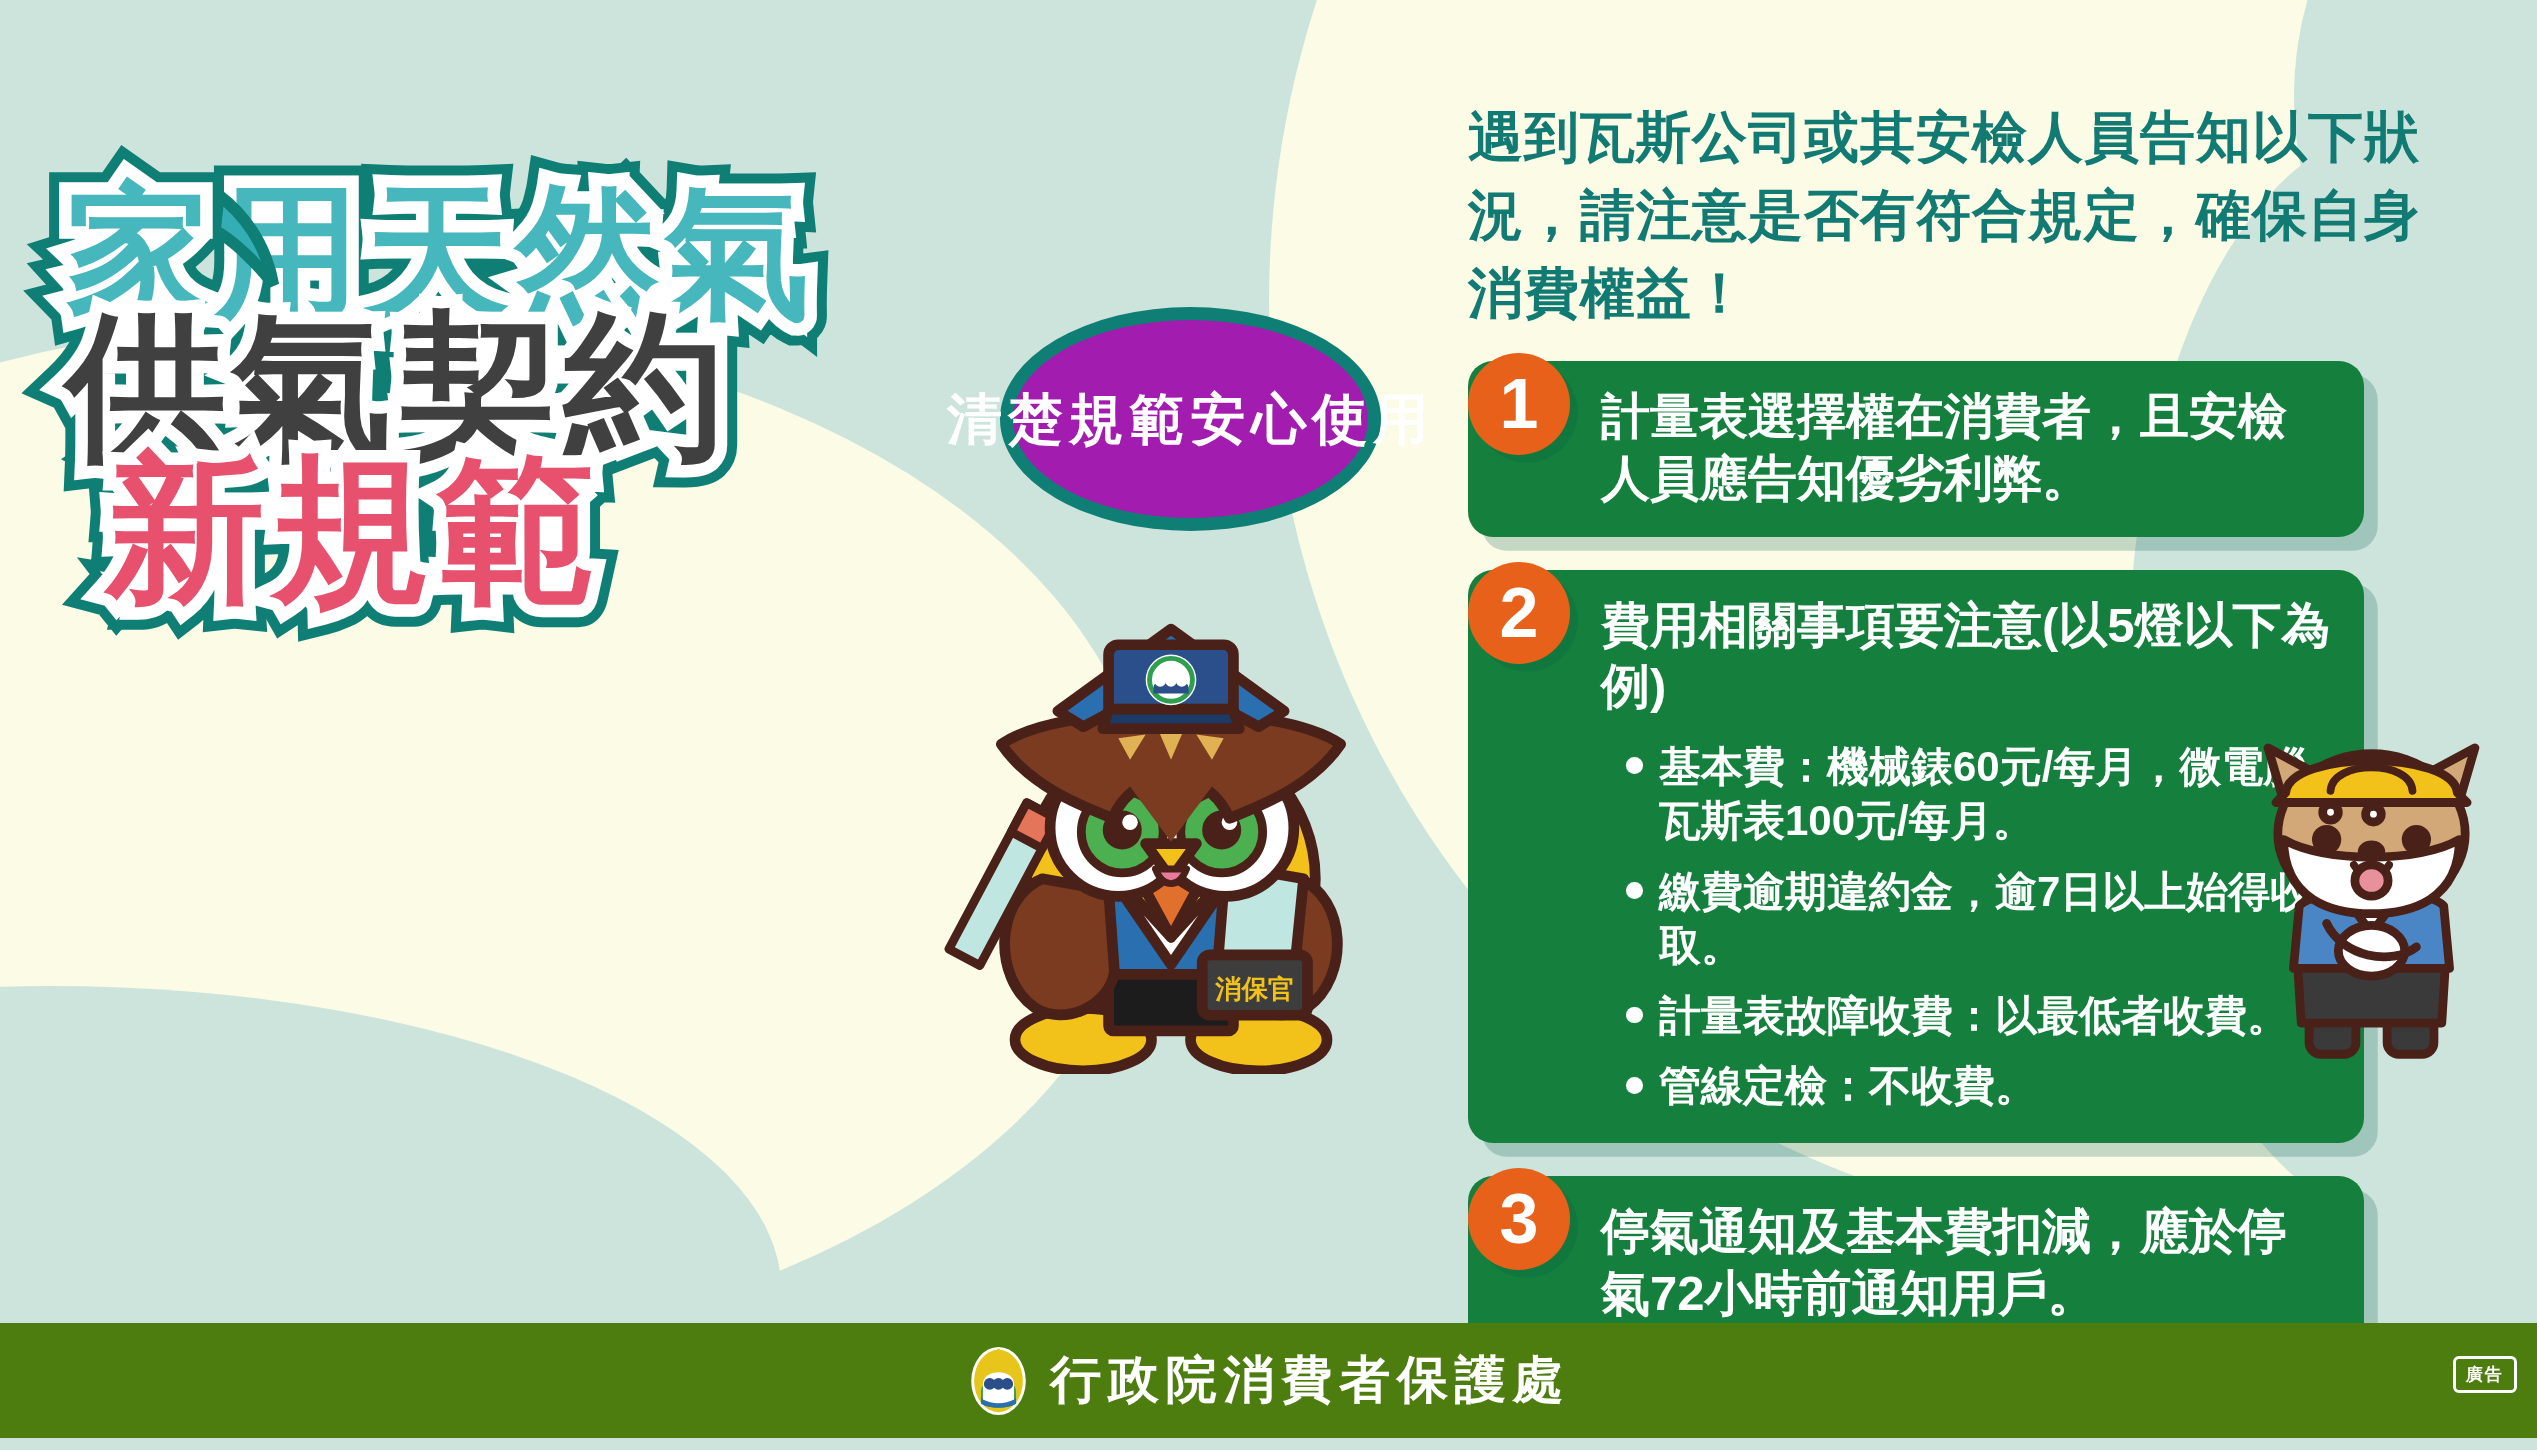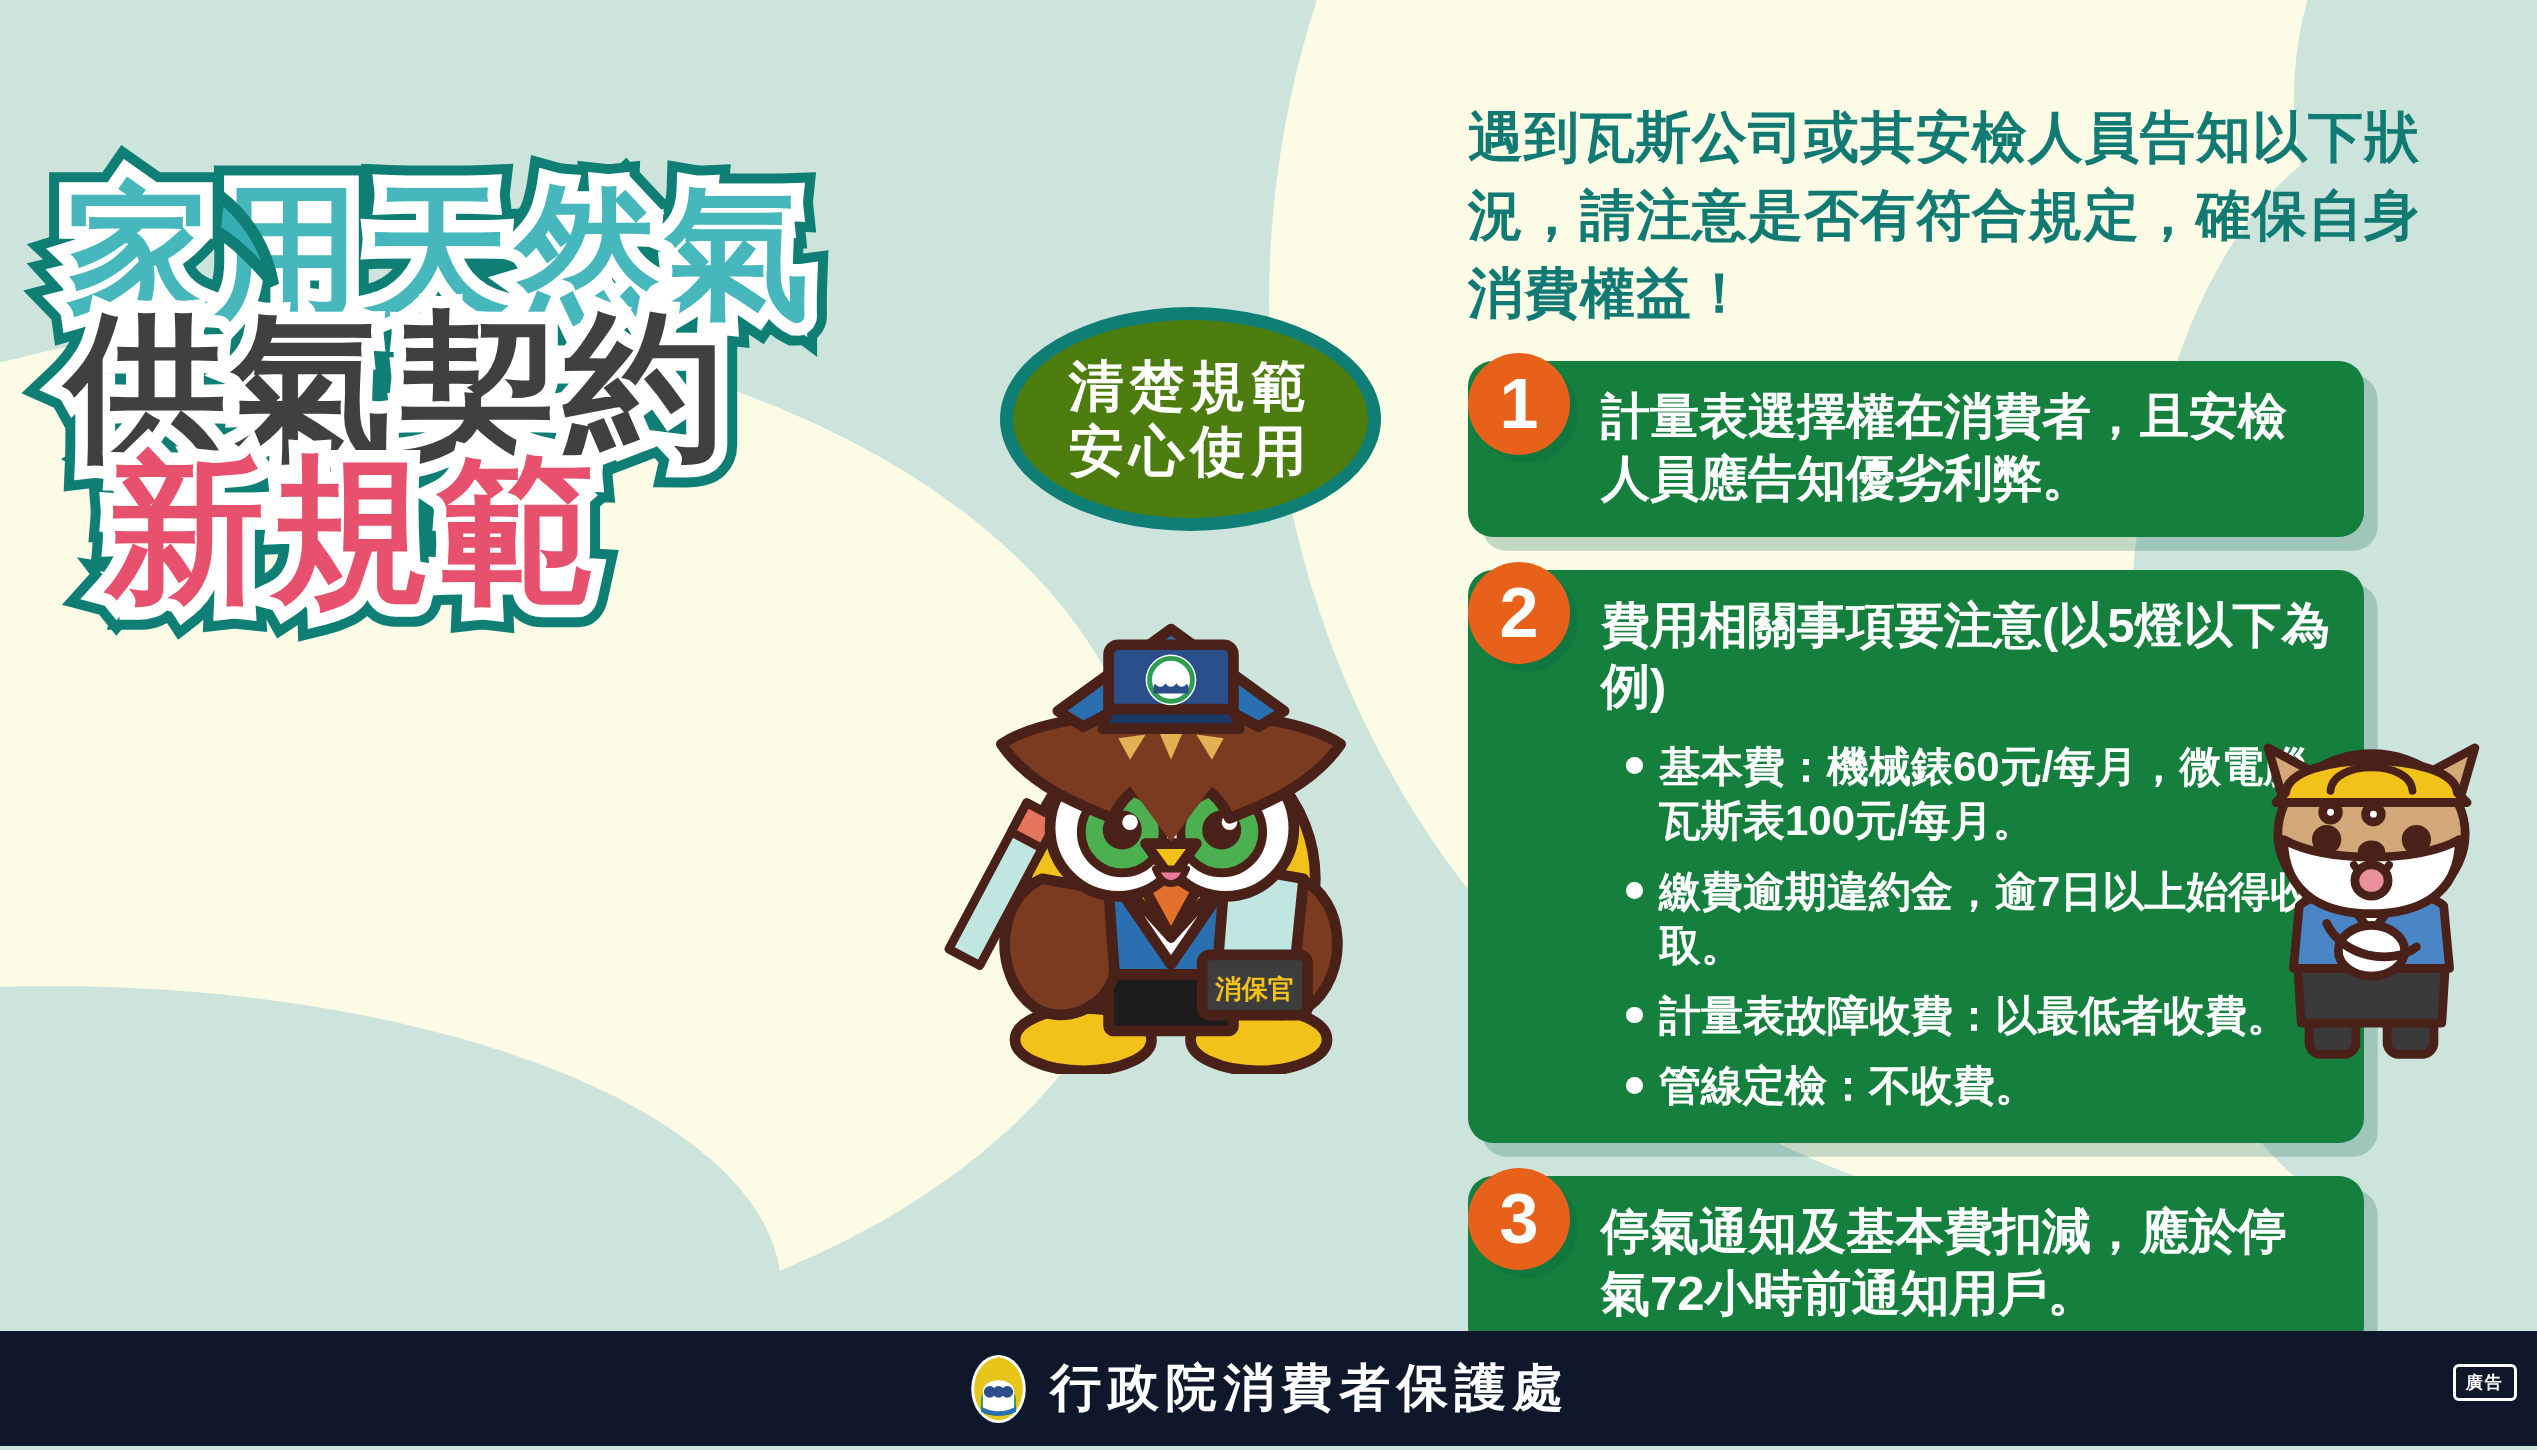--- a/index.html
+++ b/index.html
@@ -48,23 +48,23 @@
   .hl-front{position:relative;z-index:2;}
   .hl-1{font-size:144px;color:#45b7bd;}
   .hl-2{font-size:160px;color:#404040;}
   .hl-3{font-size:160px;color:#e8516d;padding-left:39px;}
 
   
   .bubble{
     position:absolute;left:1000px;top:307px;width:381px;height:224px;z-index:7;
   }
   .bubble-body{
-    position:absolute;inset:0;background:#4d7c0f;border:13.7px solid #0f7f75;
+    position:absolute;inset:0;background:#a21caf;border:13.7px solid #0f7f75;
     border-radius:50%;box-sizing:border-box;
-    display:flex;flex-direction:column;align-items:center;justify-content:center;
+    display:flex;align-items:center;justify-content:center;
   }
   .bubble-line{
     color:#fff;font-size:55px;font-weight:bold;letter-spacing:5.9px;line-height:1.18;
     white-space:nowrap;
   }
   .bubble-tail{
     position:absolute;left:213px;top:191px;width:74px;height:98px;z-index:6;
   }
 
   
@@ -101,21 +101,21 @@
   }
   .bullets li:last-child{margin-bottom:0;}
   .bullets li::before{
     content:"";position:absolute;left:0;top:17.6px;width:16.6px;height:16.6px;
     border-radius:50%;background:#fff;
   }
   .item-2 .item-card{padding-bottom:29px;}
 
   
   .footer{
-    position:absolute;left:0;bottom:4px;width:2538px;height:115px;background:#0f172a;
+    position:absolute;left:0;bottom:12px;width:2538px;height:115px;background:#4d7c0f;
     z-index:20;display:flex;align-items:center;justify-content:center;
   }
   .footer-inner{display:flex;align-items:center;gap:21.5px;}
   .footer-text{color:#fff;font-size:51px;font-weight:bold;letter-spacing:6.8px;}
   .ad-badge{
     position:absolute;right:21.5px;top:33px;
     border:3.9px solid #ffffff;border-radius:5.9px;color:#fff;
     font-size:17px;font-weight:bold;padding:3.9px 9.8px;letter-spacing:2px;
   }
 

